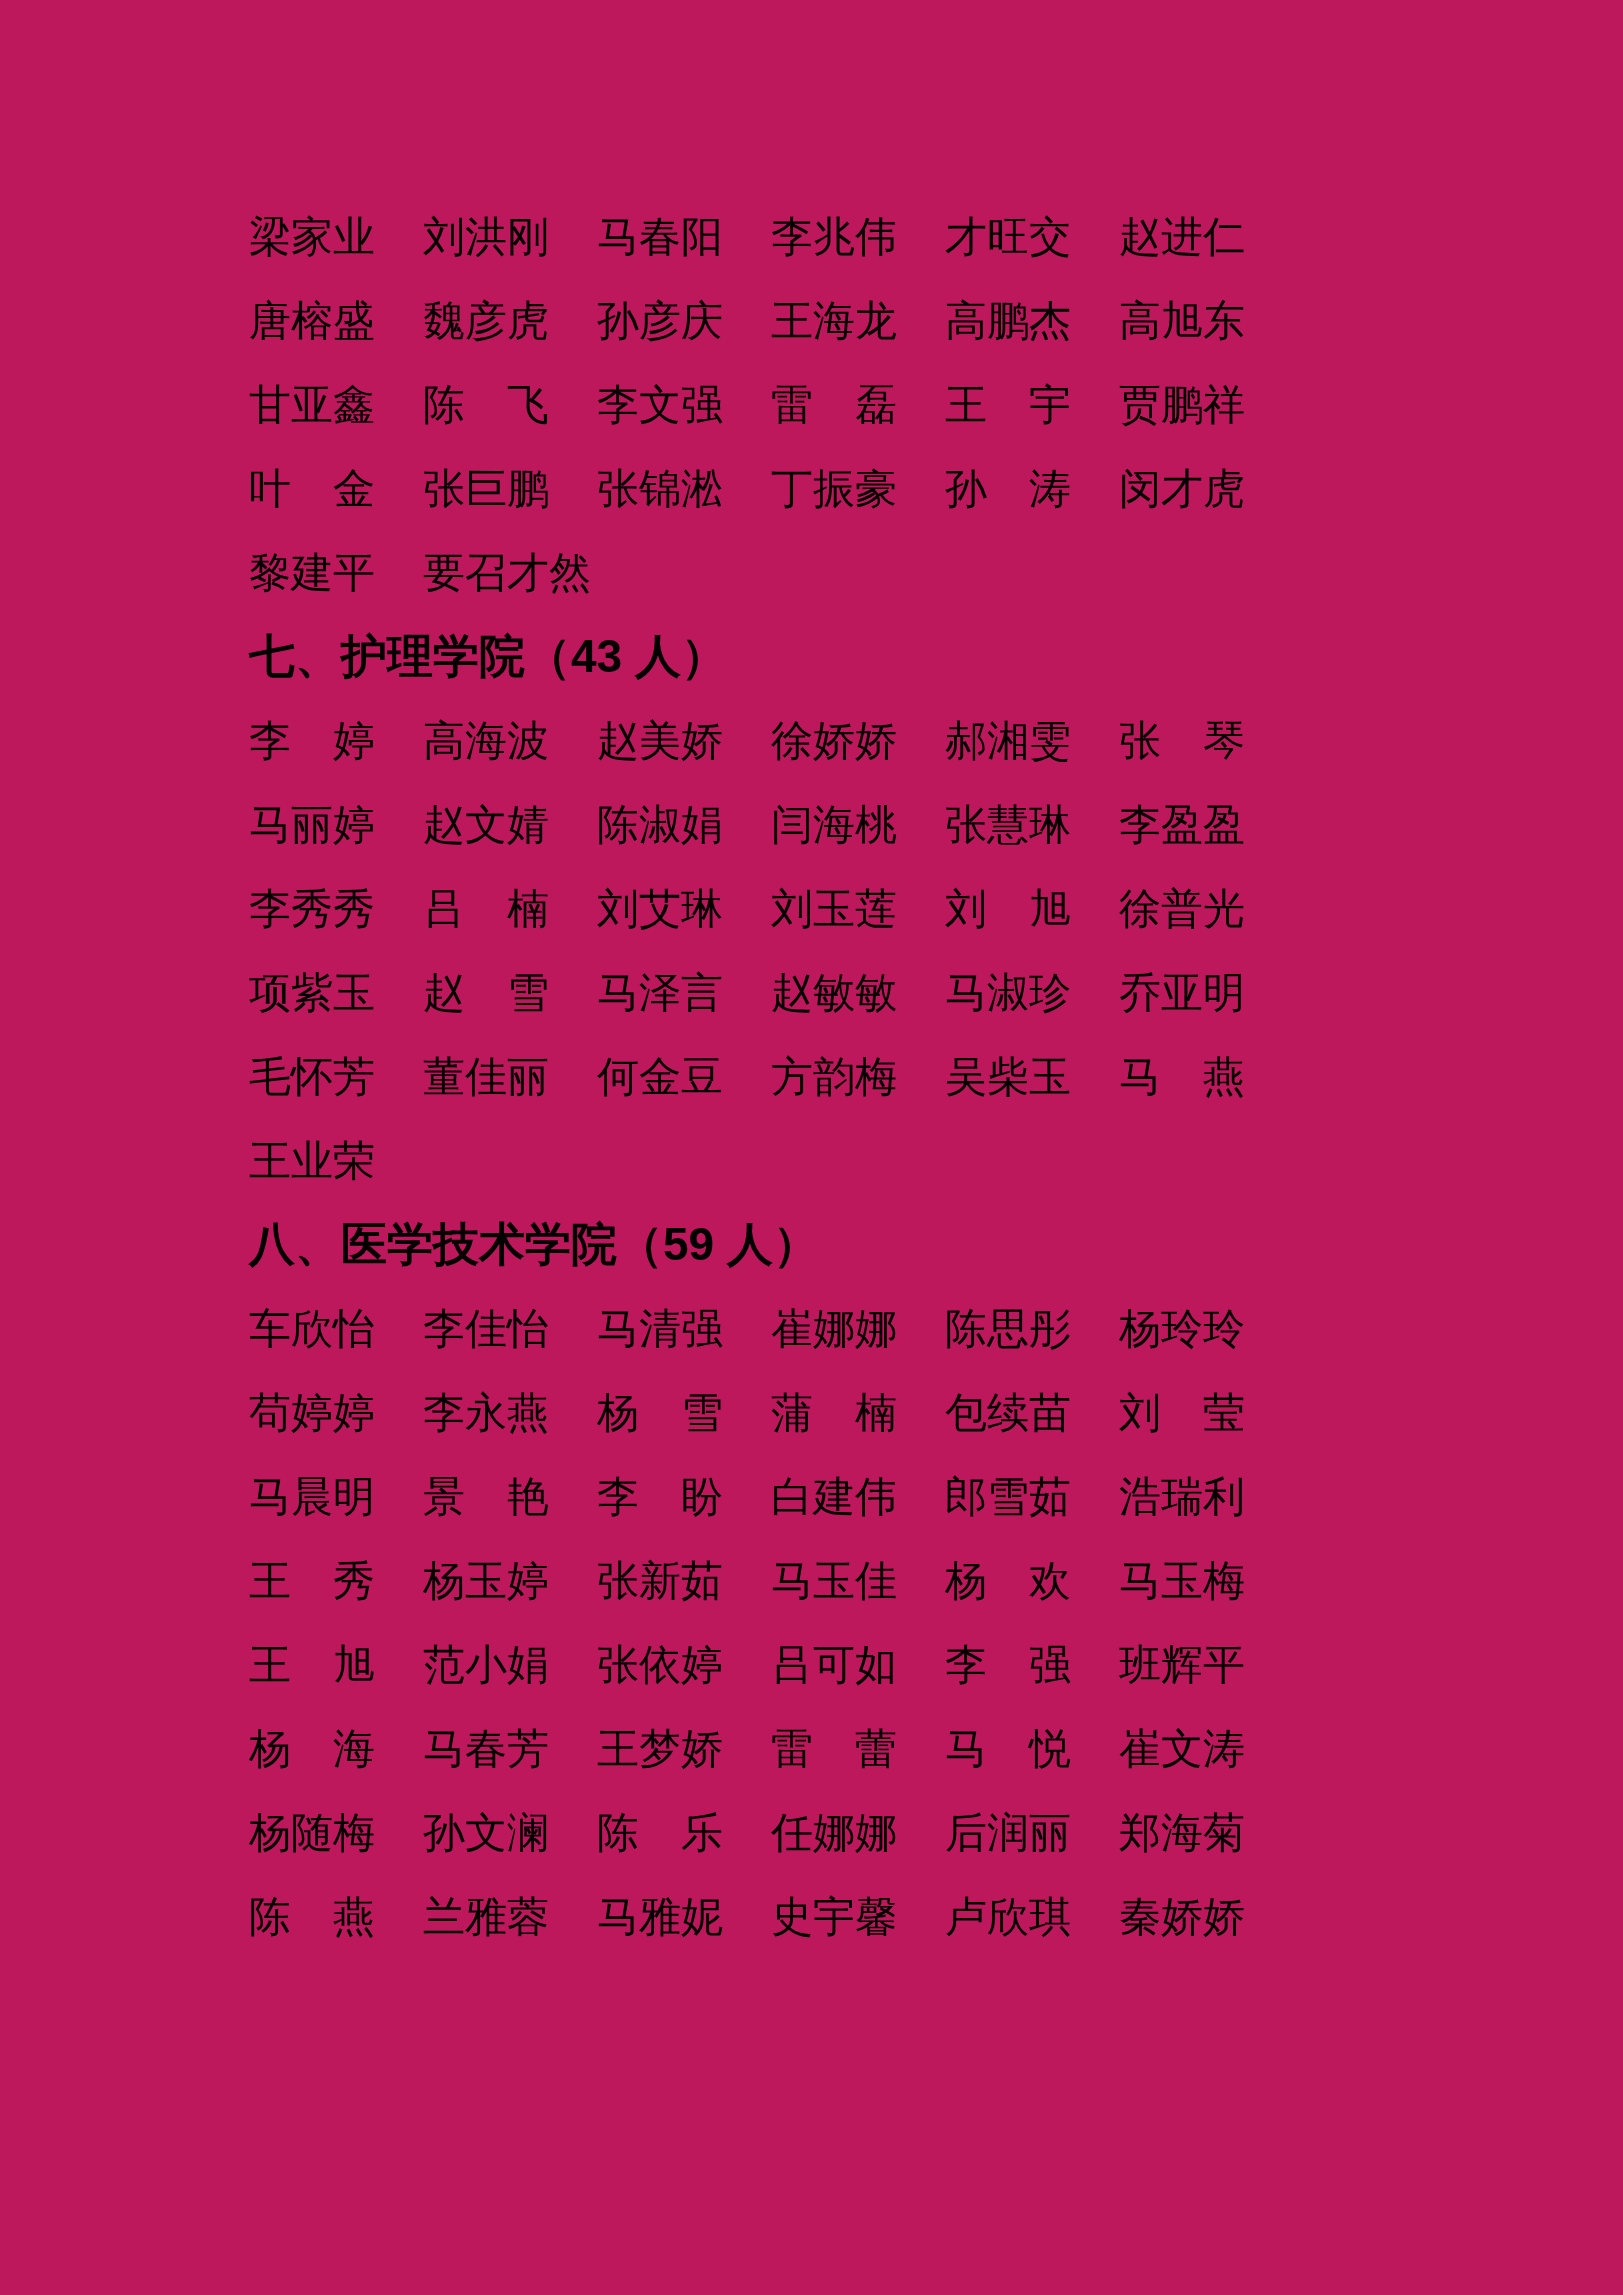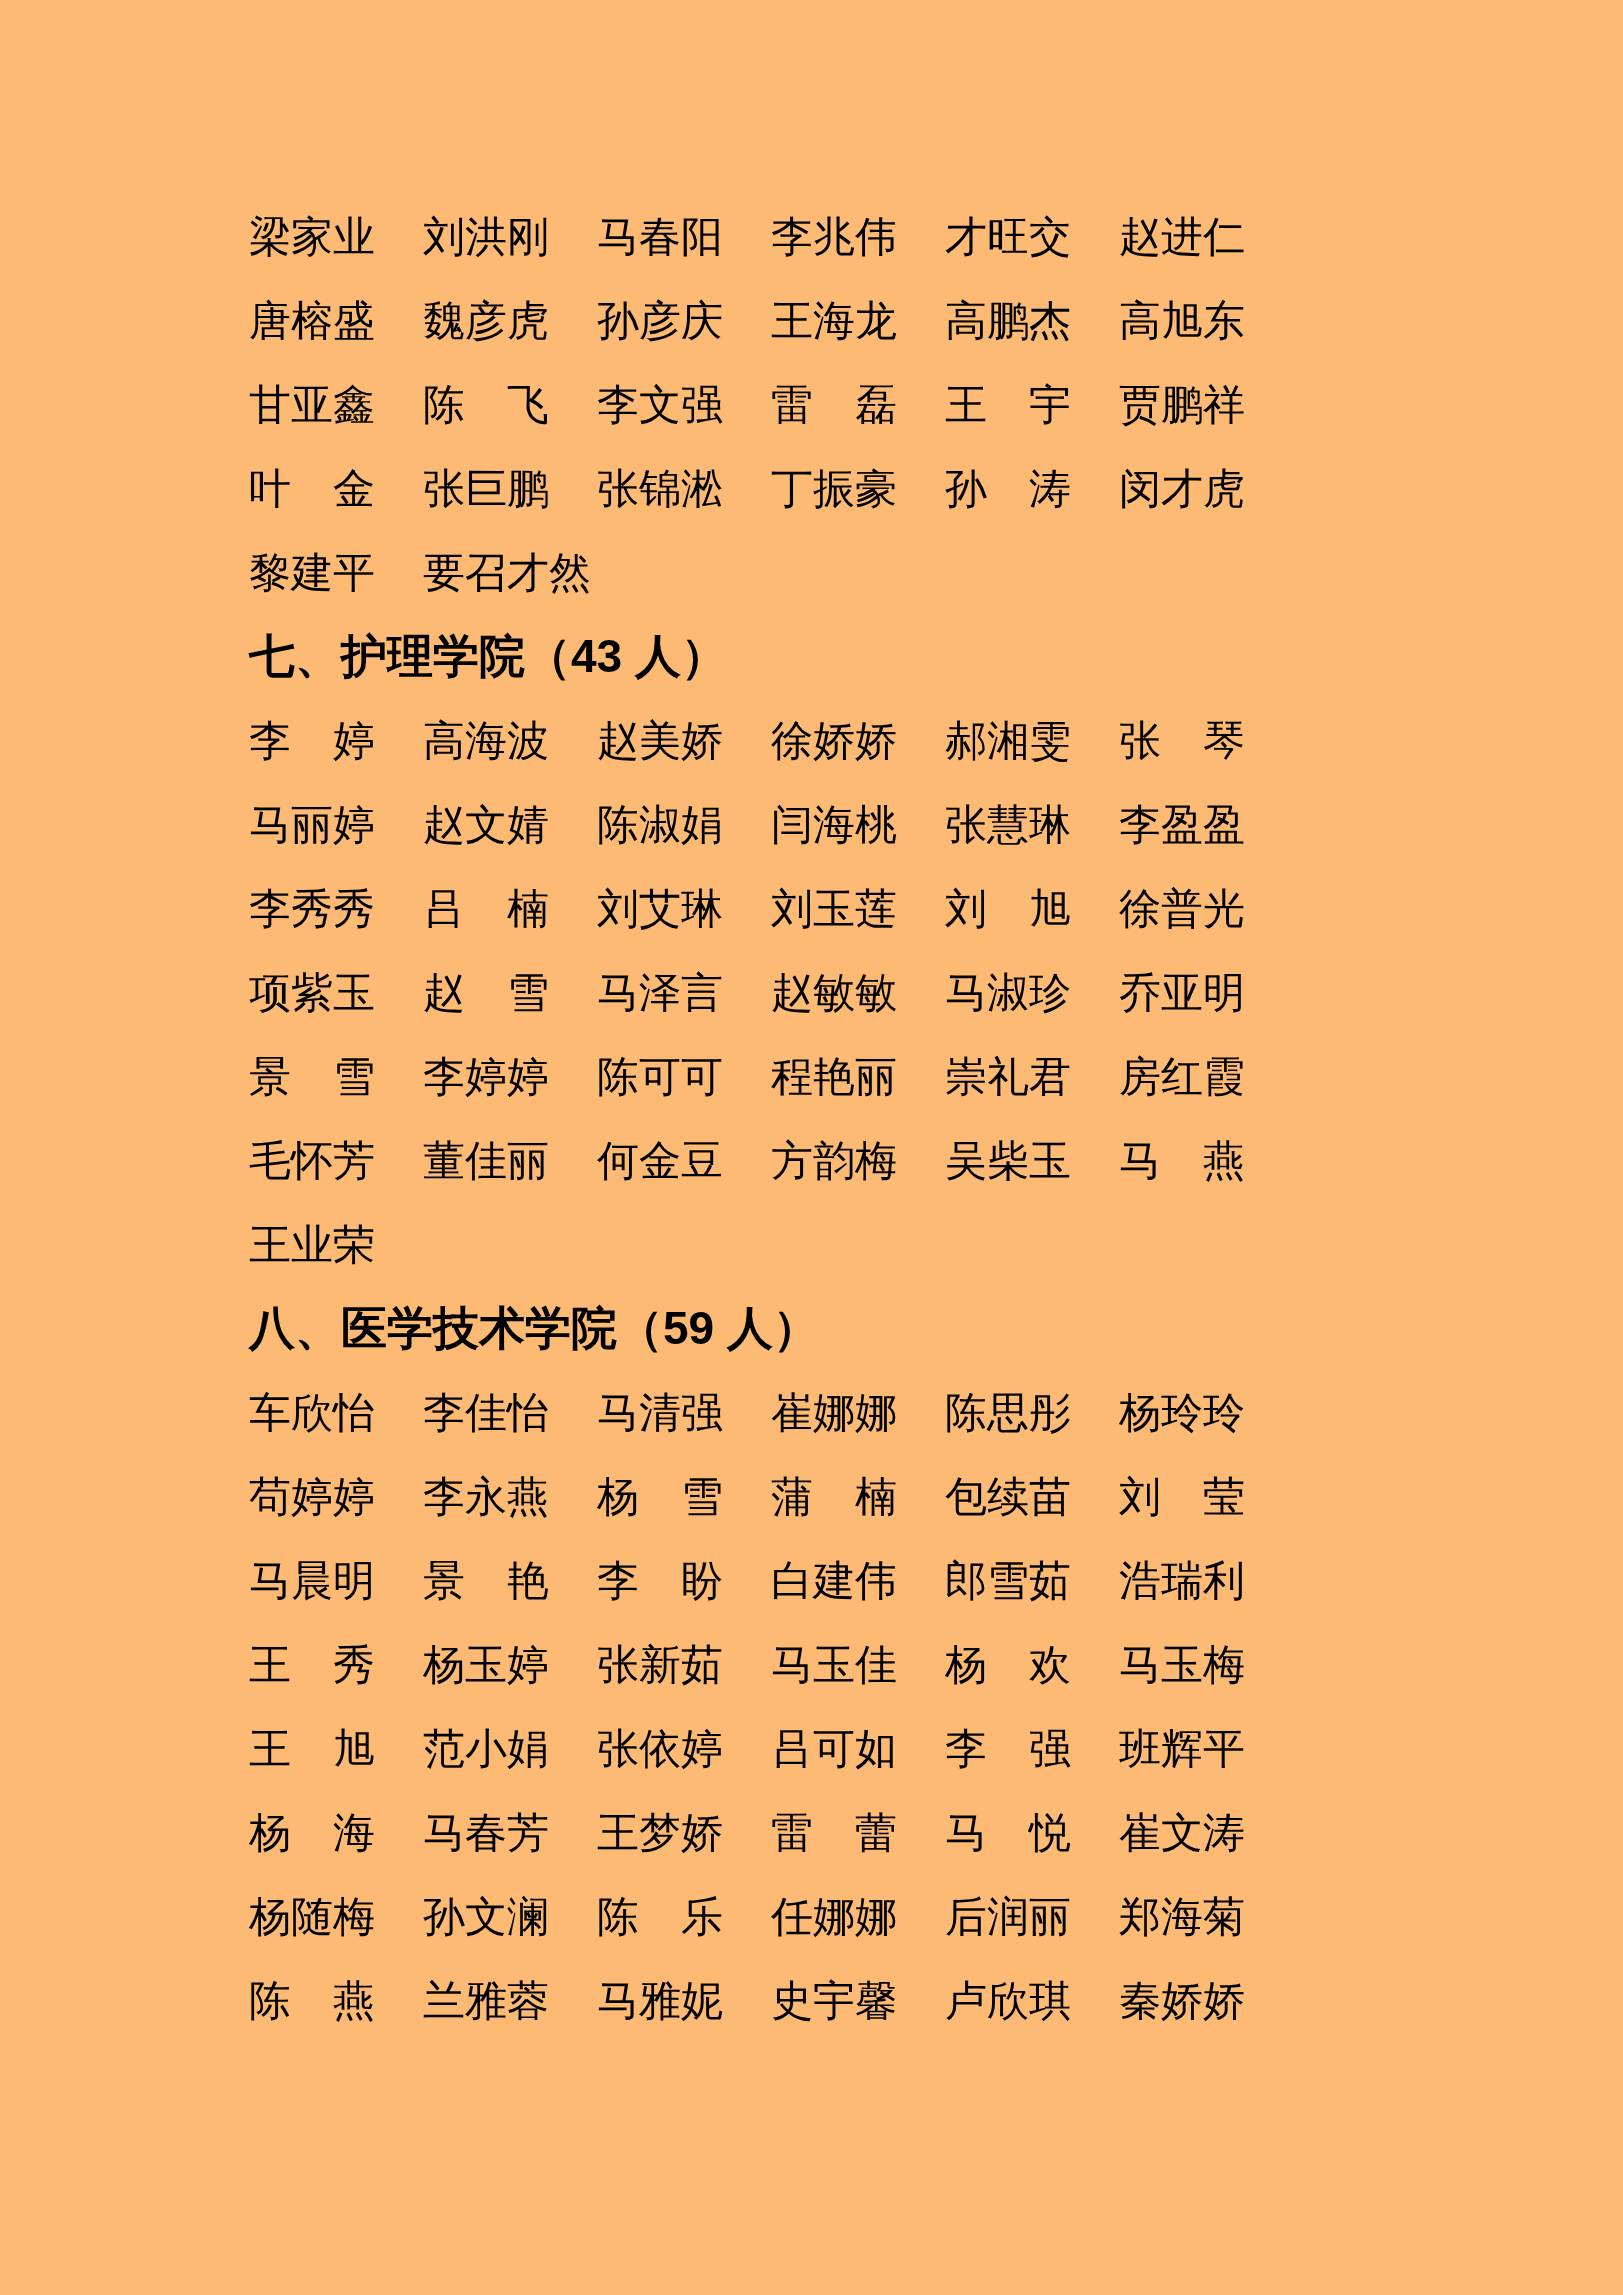--- a/index.html
+++ b/index.html
@@ -4,21 +4,21 @@
 <style>
   html, body {
     margin: 0;
     padding: 0;
     background: #ffffff;
   }
   .page {
     position: relative;
     width: 1623px;
     height: 2295px;
-    background: #fdba74;
+    background: #be185d;
     color: #000000;
     font-family: "Liberation Serif", "DejaVu Serif", serif;
     overflow: hidden;
   }
   .content {
     position: absolute;
     left: 249px;
     top: 195px;
     width: 1125px;
   }
@@ -116,28 +116,20 @@
         </div>
         <div class="name-row">
           <span class="name-cell">项紫玉</span>
           <span class="name-cell">赵　雪</span>
           <span class="name-cell">马泽言</span>
           <span class="name-cell">赵敏敏</span>
           <span class="name-cell">马淑珍</span>
           <span class="name-cell">乔亚明</span>
         </div>
         <div class="name-row">
-          <span class="name-cell">景　雪</span>
-          <span class="name-cell">李婷婷</span>
-          <span class="name-cell">陈可可</span>
-          <span class="name-cell">程艳丽</span>
-          <span class="name-cell">崇礼君</span>
-          <span class="name-cell">房红霞</span>
-        </div>
-        <div class="name-row">
           <span class="name-cell">毛怀芳</span>
           <span class="name-cell">董佳丽</span>
           <span class="name-cell">何金豆</span>
           <span class="name-cell">方韵梅</span>
           <span class="name-cell">吴柴玉</span>
           <span class="name-cell">马　燕</span>
         </div>
         <div class="name-row">
           <span class="name-cell">王业荣</span>
         </div>

